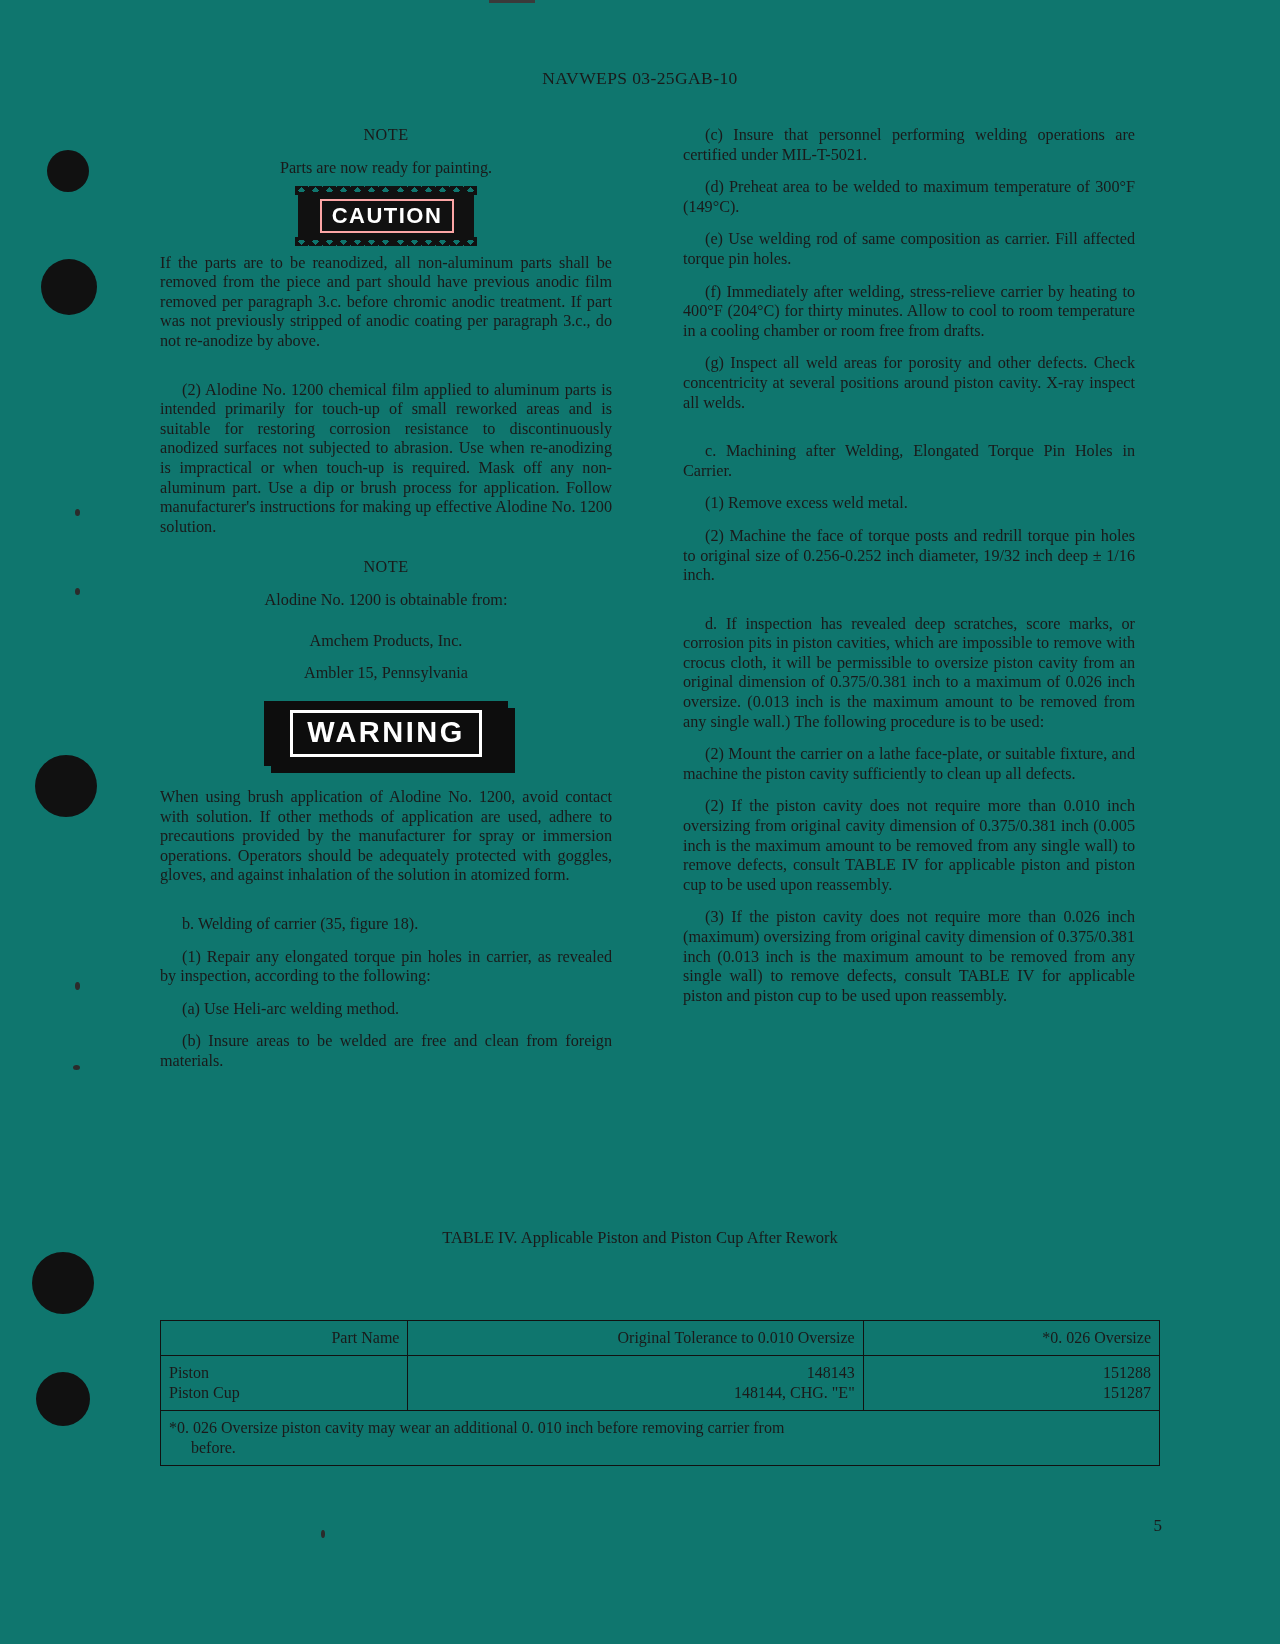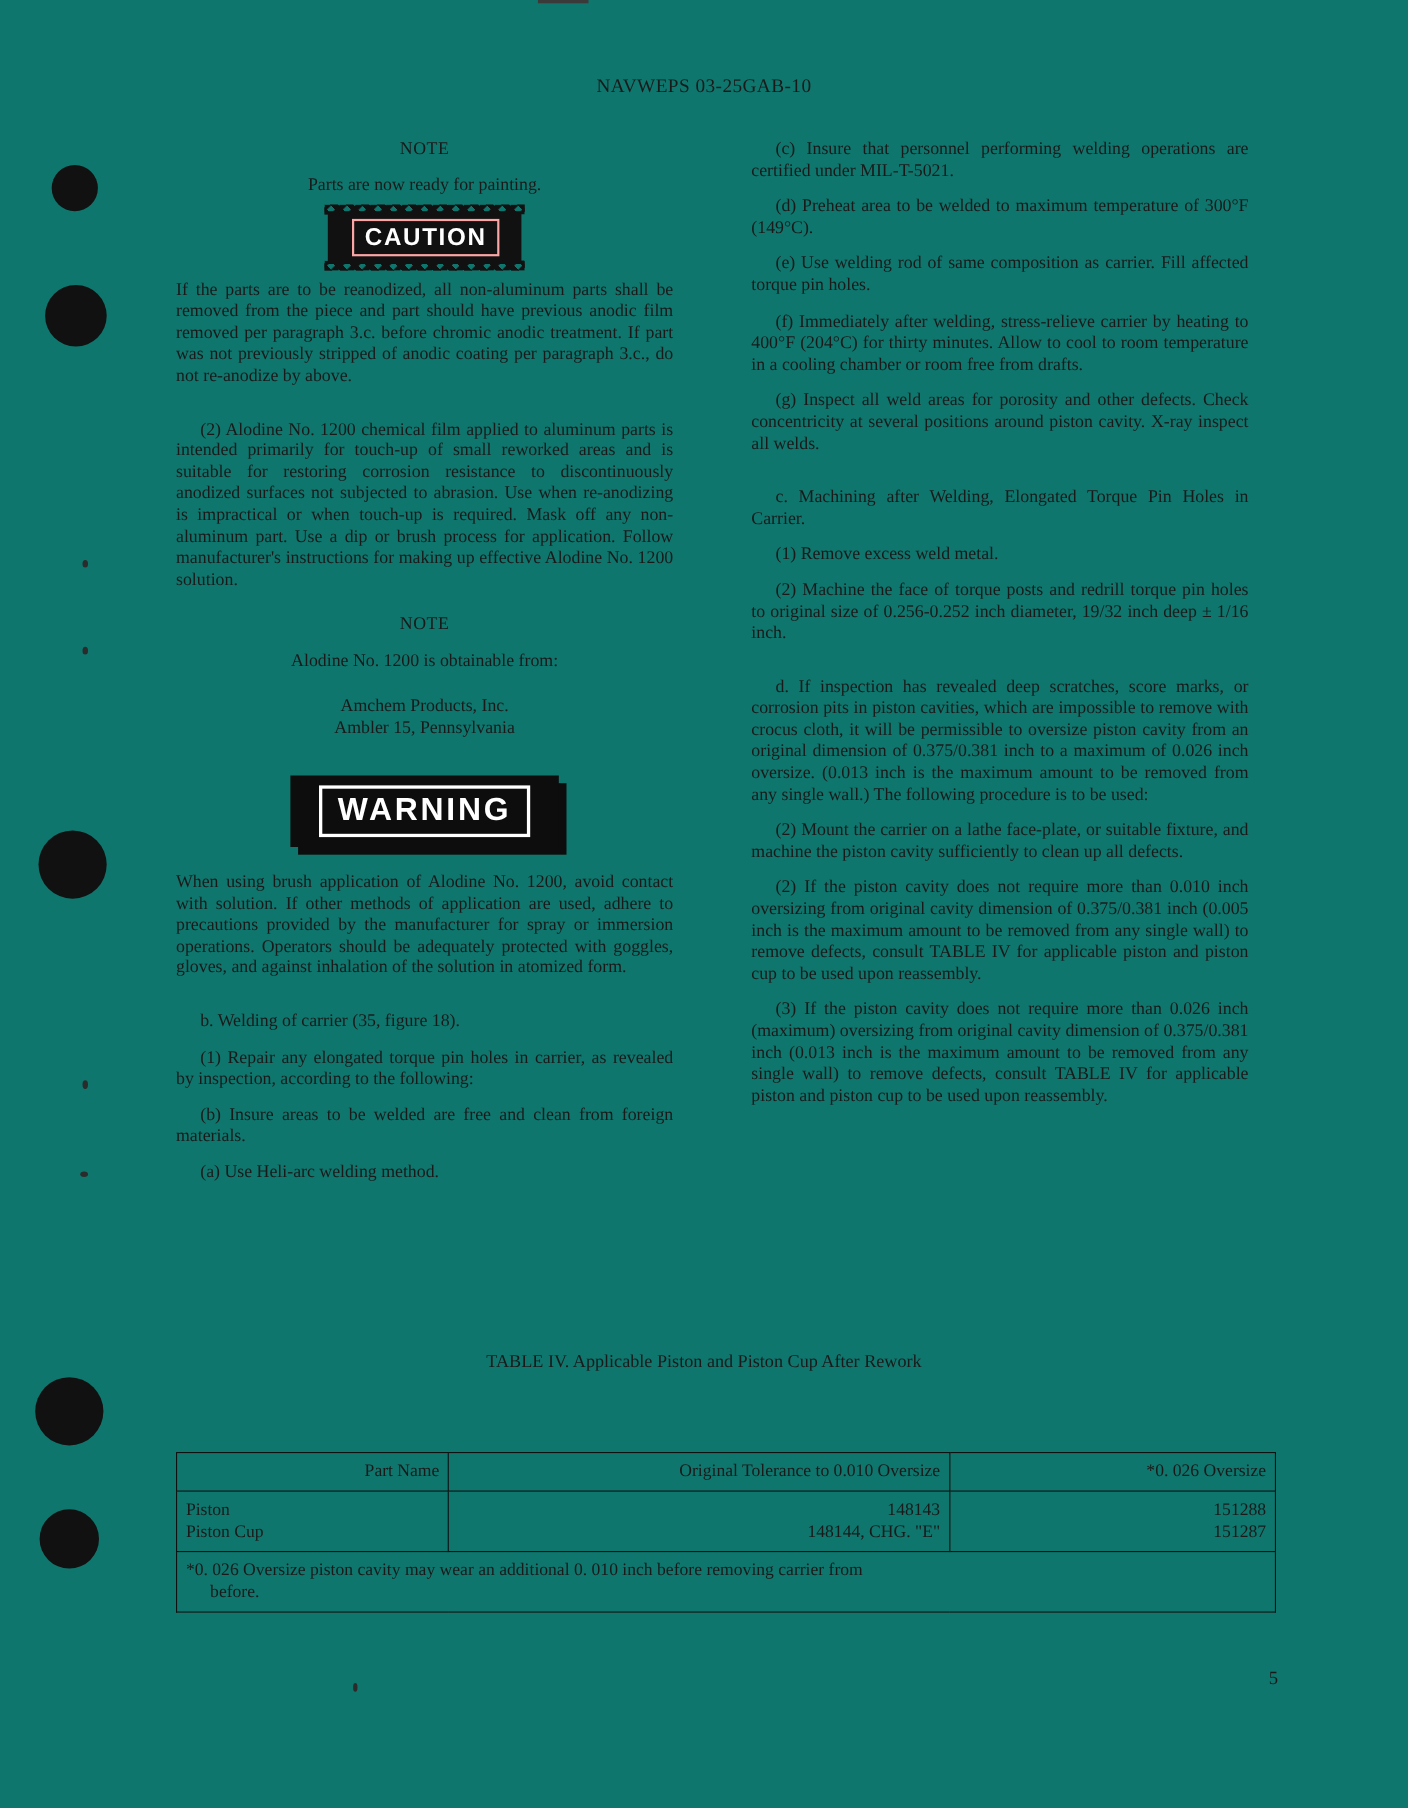--- a/index.html
+++ b/index.html
@@ -211,40 +211,40 @@
 
       <p class="indent">(2) Alodine No. 1200 chemical film applied to aluminum parts is intended primarily for touch-up of small reworked areas and is suitable for restoring corrosion resistance to discontinuously anodized surfaces not subjected to abrasion. Use when re-anodizing is impractical or when touch-up is required. Mask off any non-aluminum part. Use a dip or brush process for application. Follow manufacturer's instructions for making up effective Alodine No. 1200 solution.</p>
 
       <div class="gap-sm"></div>
 
       <div class="note-label">NOTE</div>
       <p class="center">Alodine No. 1200 is obtainable from:</p>
 
       <div class="gap-sm"></div>
 
-      <p class="center" style="margin-bottom:0">Amchem Products, Inc.</p>
+      <p class="center" style="margin-bottom:12px">Amchem Products, Inc.</p>
       <p class="center">Ambler 15, Pennsylvania</p>
 
-      <div class="banner-wrap" style="margin-top:34px; margin-bottom:22px;">
+      <div class="banner-wrap" style="margin-top:18px; margin-bottom:22px;">
         <div class="warning-box">
           <span class="warning-inner">WARNING</span>
         </div>
       </div>
 
       <p>When using brush application of Alodine No. 1200, avoid contact with solution. If other methods of application are used, adhere to precautions provided by the manufacturer for spray or immersion operations. Operators should be adequately protected with goggles, gloves, and against inhalation of the solution in atomized form.</p>
 
       <div class="gap-md"></div>
 
       <p class="indent">b. Welding of carrier (35, figure 18).</p>
 
       <p class="indent">(1) Repair any elongated torque pin holes in carrier, as revealed by inspection, according to the following:</p>
 
+      <p class="indent">(a) Use Heli-arc welding method.</p>
+
       <p class="indent">(b) Insure areas to be welded are free and clean from foreign materials.</p>
-
-      <p class="indent">(a) Use Heli-arc welding method.</p>
 
     </div>
 
     <div class="col col-right">
 
       <p class="indent">(c) Insure that personnel performing welding operations are certified under MIL-T-5021.</p>
       <p class="indent">(d) Preheat area to be welded to maximum temperature of 300°F (149°C).</p>
       <p class="indent">(e) Use welding rod of same composition as carrier. Fill affected torque pin holes.</p>
       <p class="indent">(f) Immediately after welding, stress-relieve carrier by heating to 400°F (204°C) for thirty minutes. Allow to cool to room temperature in a cooling chamber or room free from drafts.</p>
       <p class="indent">(g) Inspect all weld areas for porosity and other defects. Check concentricity at several positions around piston cavity. X-ray inspect all welds.</p>

